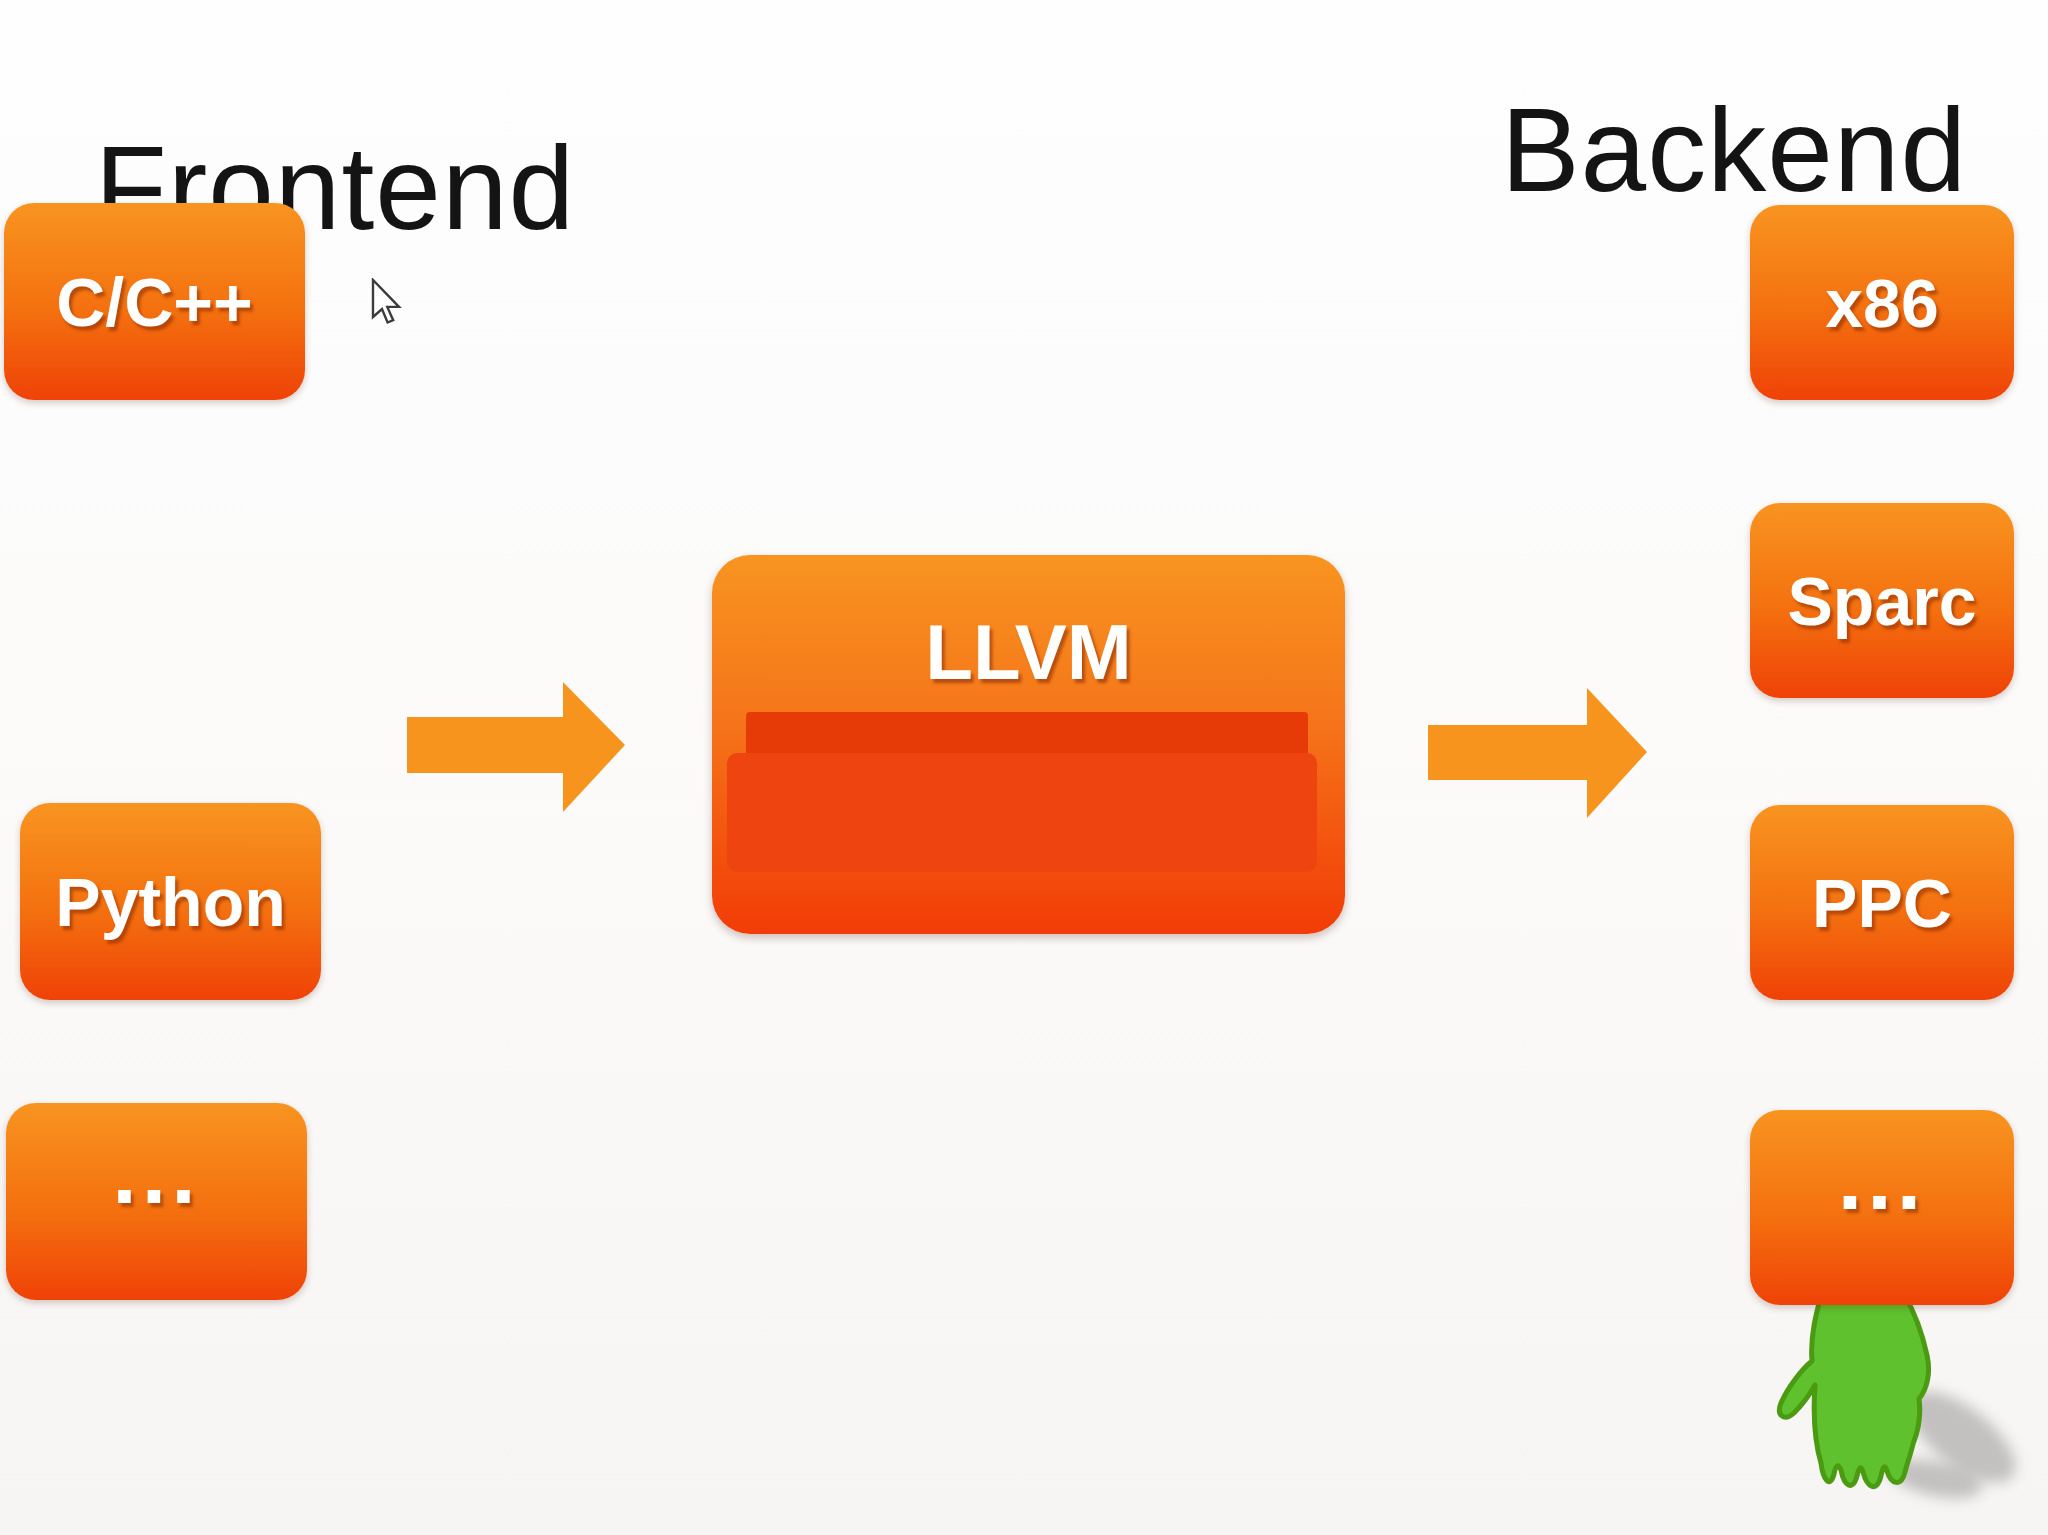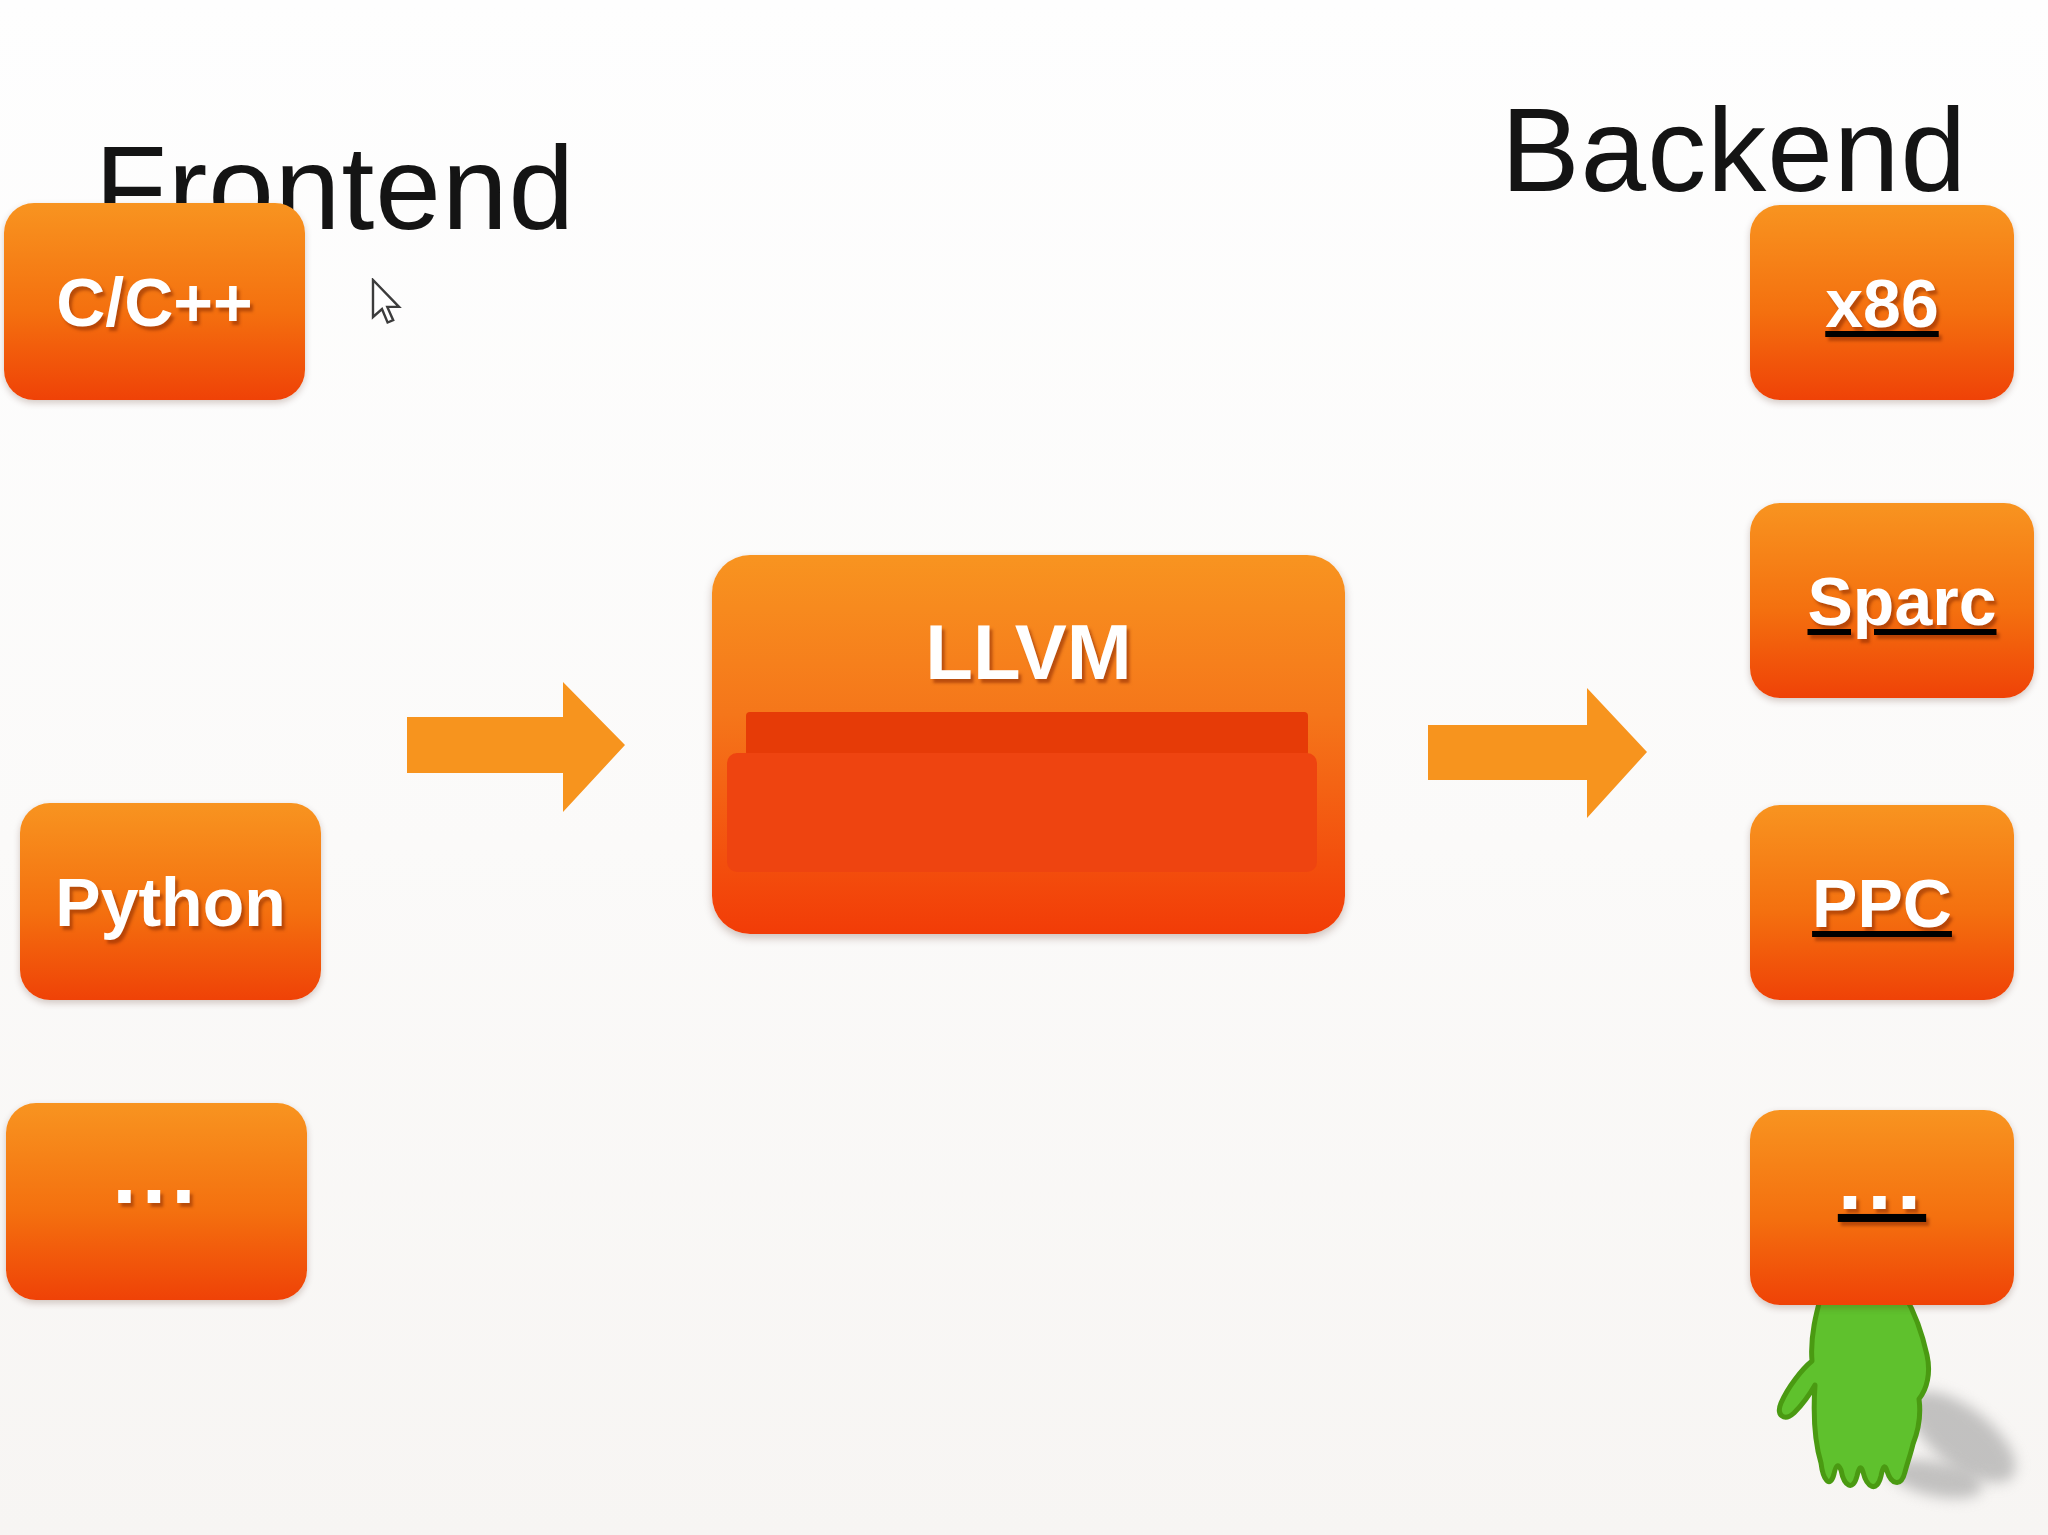--- a/index.html
+++ b/index.html
@@ -37,23 +37,23 @@
   .node .box-label.dots{
     font-size:88px;letter-spacing:5px;
     transform:translateY(-0.33em);
   }
   
   #box-cpp   {left:4px;   top:203px;}
   #box-java  {left:5px;   top:503px;}
   #box-python{left:20px;   top:803px;}
   #box-fdots {left:6px;   top:1103px;}
   
-  .node.backend{width:264px;height:195px;text-decoration:underline;}
+  .node.backend{width:264px;height:195px;}
   #box-x86  {left:1750px; top:205px;}
-  #box-sparc{left:1750px; top:503px;padding-left:20px;}
+  #box-sparc{left:1750px; top:503px;}
   #box-ppc  {left:1750px; top:805px;}
   #box-bdots{left:1750px; top:1110px; z-index:3;}
   
   #llvm-box{
     position:absolute;left:712px;top:555px;width:633px;height:379px;
     border-radius:38px;
     background:linear-gradient(180deg,var(--box-top) 0%,#f5761a 42%,var(--llvm-bottom) 100%);
     box-shadow:0 4px 9px rgba(70,25,0,0.25);
     overflow:hidden;z-index:2;
   }

